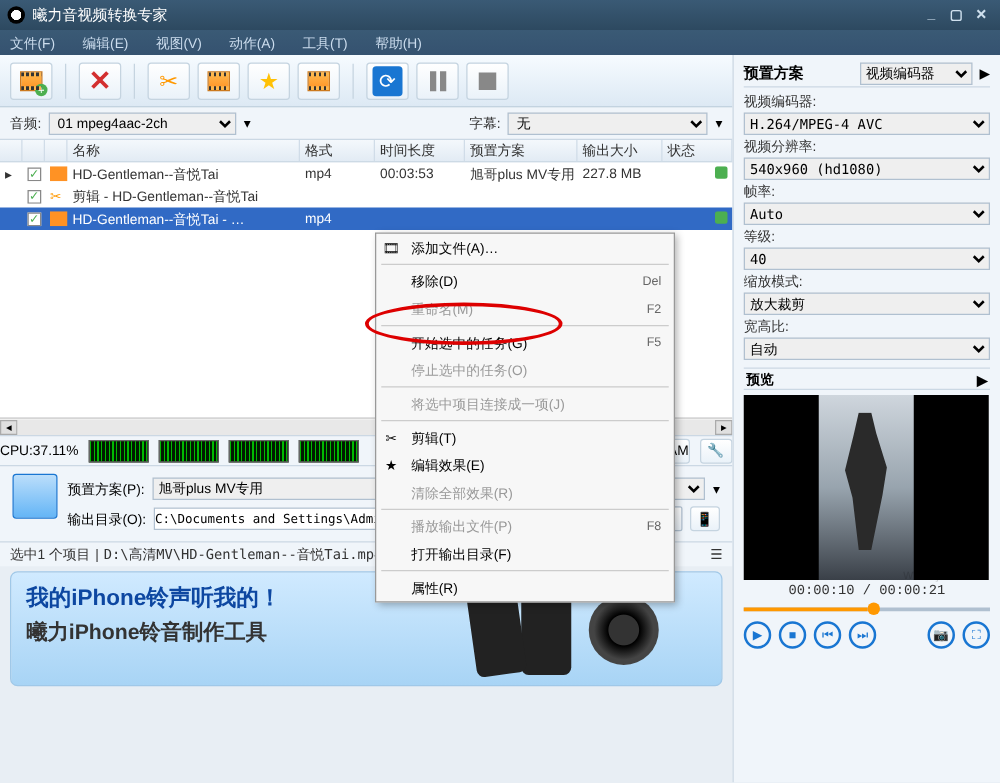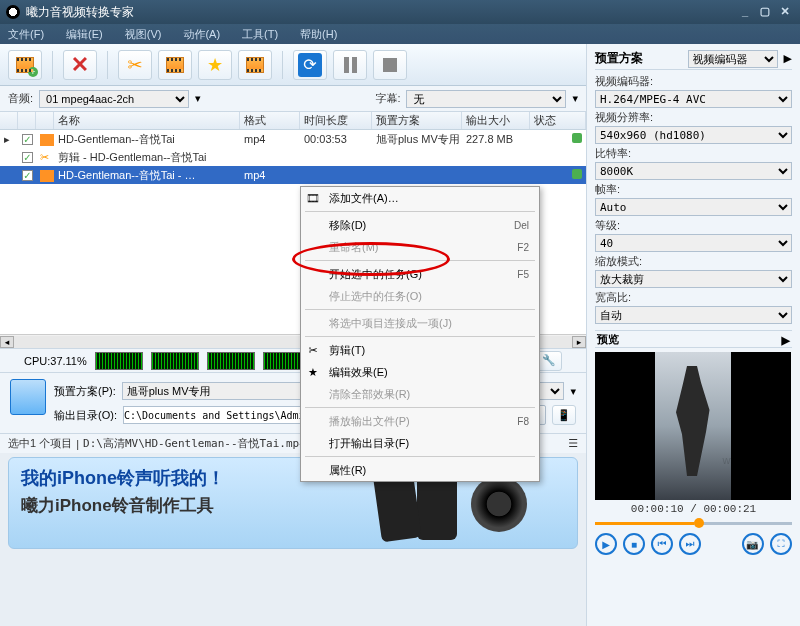--- a/index.html
+++ b/index.html
@@ -33,21 +33,21 @@
 .row.sel{background:#316ac5;color:#fff}
 .cell{padding:0 4px;overflow:hidden;white-space:nowrap}
 .chk{width:11px;height:11px;border:1px solid #888;background:#fff;display:inline-block;text-align:center;line-height:9px;color:#4caf50;font-size:10px}
 .chk.on::before{content:"✓"}
 .mini-film{width:14px;height:12px;background:#ff9224;display:inline-block;vertical-align:middle}
 .mini-sciss{color:#ff9800}
 .led{width:10px;height:10px;background:#4caf50;border-radius:2px;display:inline-block}
 .scrollbar-h{height:14px;background:#f0f0f0;border-top:1px solid #ccc;display:flex;align-items:center}
 .scrollbar-h .arrow{width:14px;height:12px;border:1px solid #aaa;background:#e0e0e0;text-align:center;font-size:9px;cursor:pointer}
 .scrollbar-h .track{flex:1;height:12px;background:#e8e8e8}
-.cpubar{height:24px;display:flex;align-items:center;padding:0 24px;gap:8px;background:#f0f5fa;border-top:1px solid #cbd8e4}
+.cpubar{height:24px;display:flex;align-items:center;padding:0 0;gap:8px;background:#f0f5fa;border-top:1px solid #cbd8e4}
 .cpu-graph{width:48px;height:18px;background:#001a00;border:1px solid #666}
 .cpu-graph .wave{height:100%;background:repeating-linear-gradient(90deg,#0f0 0 1px,transparent 1px 3px);opacity:.7}
 .settings{padding:6px 10px;background:#f0f5fa;border-top:1px solid #cbd8e4}
 .settings .srow{display:flex;align-items:center;height:24px;gap:6px}
 .settings .sicon{width:36px;height:36px;background:linear-gradient(#bbdefb,#64b5f6);border:1px solid #1976d2;border-radius:3px}
 .btn{height:20px;padding:0 10px;border:1px solid #b0c0d0;background:linear-gradient(#fff,#e8eff6);border-radius:2px;cursor:pointer}
 .statusbar{height:20px;background:#f0f5fa;border-top:1px solid #cbd8e4;display:flex;align-items:center;padding:0 8px;font-size:11px;color:#333}
 .banner{margin:4px 8px;height:92px;border:1px solid #a0c8e8;border-radius:6px;background:linear-gradient(#d0eaff,#a8d4f5);position:relative;overflow:hidden;padding:8px 12px}
 .banner .bt1{color:#0d47a1;font-size:18px;font-weight:bold;margin-bottom:4px}
 .banner .bt2{color:#333;font-size:17px;font-weight:bold}
@@ -271,21 +271,20 @@
 
 <div class="rightpane">
   <div class="rp-hdr">
     <span class="lbl">预置方案</span>
     <div style="flex:1"></div>
     <select style="width:90px;height:18px;border:1px solid #b0c0d0"><option>视频编码器</option></select>
     <span>▶</span>
   </div>
   <div class="rp-field"><label>视频编码器:</label><select class="rp-combo"><option>H.264/MPEG-4 AVC</option></select></div>
   <div class="rp-field"><label>视频分辨率:</label><select class="rp-combo"><option>540x960 (hd1080)</option></select></div>
-  <div class="rp-field"><label>比特率:</label><select class="rp-combo"><option>8000K</option></select></div>
   <div class="rp-field"><label>帧率:</label><select class="rp-combo"><option>Auto</option></select></div>
   <div class="rp-field"><label>等级:</label><select class="rp-combo"><option>40</option></select></div>
   <div class="rp-field"><label>缩放模式:</label><select class="rp-combo"><option>放大裁剪</option></select></div>
   <div class="rp-field"><label>宽高比:</label><select class="rp-combo"><option>自动</option></select></div>
 
   <div class="preview">
     <div class="preview-hdr">
         <span>预览</span>
         <div style="flex:1"></div>
         <span>▶</span>

